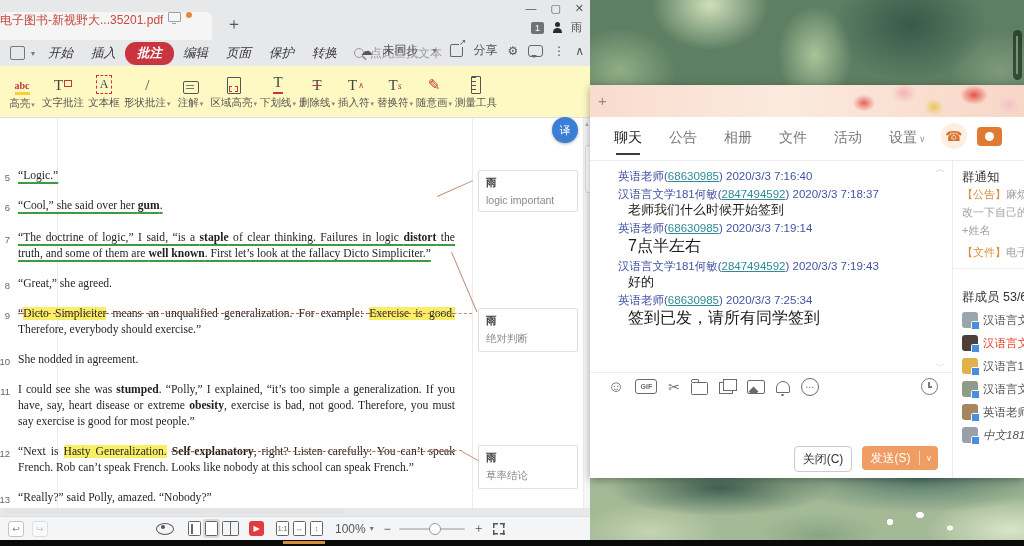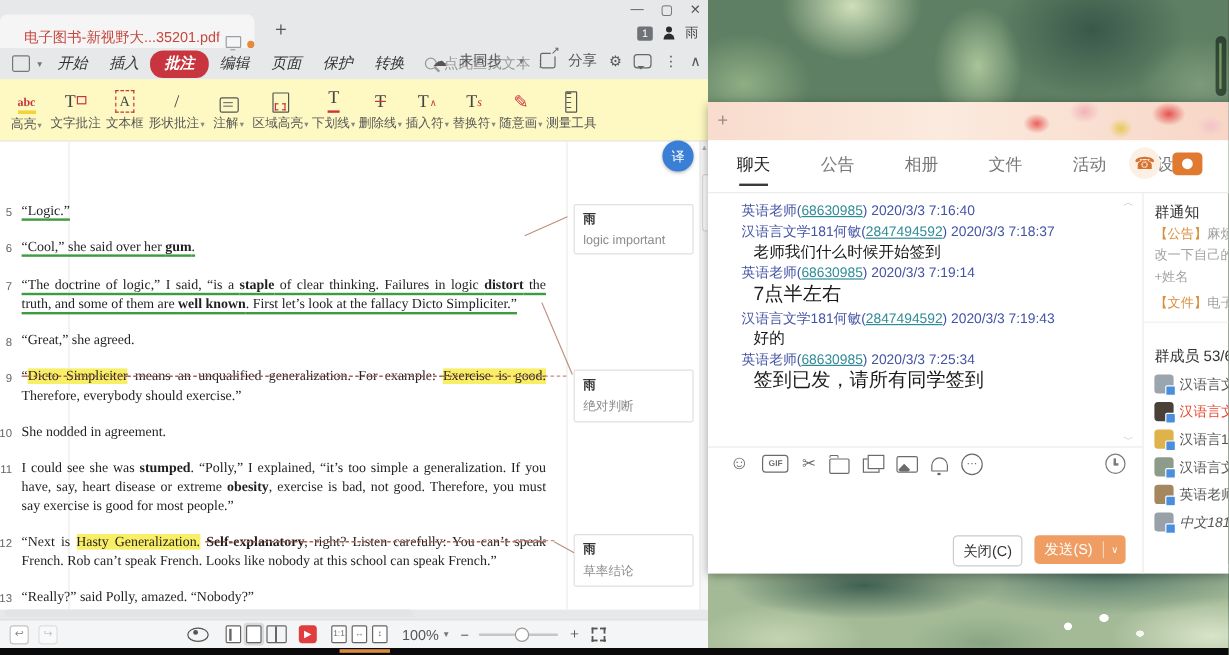--- a/index.html
+++ b/index.html
@@ -25,21 +25,21 @@
     radial-gradient(90px 34px at 230px 66px,#8aa584 0%,rgba(138,165,132,0) 70%);}
   #wp-scrollpill{left:1013px;top:30px;width:9px;height:50px;border-radius:5px;background:rgba(18,30,24,.62);}
   #wp-scrollpill i{position:absolute;left:3px;top:6px;width:2px;height:38px;background:#6f9a5e;}
   #bottom-strip{left:0;top:540px;width:1024px;height:6px;background:#0a0a0a;}
   #bottom-strip i{position:absolute;left:283px;top:1px;width:42px;height:3px;background:#d98a3c;}
 
   
   #pdf{left:0;top:0;width:590px;height:540px;background:#e7e8ea;overflow:hidden;}
   #pdf-titlebar{position:absolute;left:0;top:0;width:100%;height:40px;background:#e7e8ea;}
   #pdf-tab{position:absolute;left:0;top:12px;width:212px;height:28px;background:#f5f5f6;border-radius:6px 6px 0 0;
-    display:flex;align-items:flex-end;padding-left:20px;box-sizing:border-box;}
+    display:flex;align-items:flex-start;padding-left:0;box-sizing:border-box;}
   #pdf-tab .ttl{color:#c5483e;font-size:12px;white-space:nowrap;overflow:hidden;}
   .ico-monitor{display:inline-block;width:11px;height:8px;border:1.2px solid #9aa0a6;border-radius:1px;position:relative;margin:0 5px;}
   .ico-monitor:after{content:"";position:absolute;left:3px;bottom:-3px;width:4px;height:1.5px;background:#9aa0a6;}
   .dot-unsaved{display:inline-block;width:6px;height:6px;border-radius:50%;background:#e8883a;}
   #tab-plus{position:absolute;left:226px;top:14px;font-size:16px;color:#555;}
   #win-ctrls{position:absolute;right:6px;top:2px;display:flex;gap:14px;color:#555;font-size:11px;}
   #acct-row{position:absolute;right:8px;top:20px;display:flex;align-items:center;gap:8px;}
   #badge-1{background:#6f7277;color:#fff;font-size:9px;border-radius:2px;padding:1px 4px;}
   .ico-person{width:11px;height:12px;position:relative;display:inline-block;}
   .ico-person:before{content:"";position:absolute;left:3px;top:0;width:5px;height:5px;border-radius:50%;background:#2b2b2b;}
@@ -134,21 +134,21 @@
     background:linear-gradient(90deg,#f8dccd,#fbeade 45%,#f7d6c6);overflow:hidden;}
   #qq-banner .flowers{position:absolute;right:0;top:0;width:190px;height:32px;background-image:
     radial-gradient(16px 12px at 30px 18px,#e9605a 0%,rgba(233,96,90,0) 70%),
     radial-gradient(18px 14px at 70px 8px,#f2b3b8 0%,rgba(242,179,184,0) 70%),
     radial-gradient(14px 12px at 100px 22px,#e8c85a 0%,rgba(232,200,90,0) 70%),
     radial-gradient(20px 14px at 140px 10px,#e4534d 0%,rgba(228,83,77,0) 70%),
     radial-gradient(16px 12px at 175px 20px,#f4c2c8 0%,rgba(244,194,200,0) 70%);}
   #qq-title{position:absolute;left:0;right:60px;top:7px;text-align:center;font-size:14.5px;color:#6e4633;}
   #qq-banner-plus{position:absolute;left:8px;top:7px;color:#9a8a80;font-size:15px;}
   #qq-tabbar{position:absolute;left:0;top:32px;width:100%;height:44px;background:#fff;border-bottom:1px solid #ececec;box-sizing:border-box;}
-  #qq-tabs{position:absolute;left:24px;top:12px;display:flex;gap:42px;font-size:14px;color:#777;}
+  #qq-tabs{position:absolute;left:24px;top:12px;display:flex;gap:27px;font-size:14px;color:#777;}
   .qq-tab{position:relative;padding-bottom:8px;}
   .qq-tab.active{color:#222;}
   .qq-tab.active:after{content:"";position:absolute;left:2px;right:2px;bottom:0;height:2px;background:#3a3a3a;}
   .qq-tab .tc{font-size:9px;color:#999;margin-left:2px;}
   #call-icons{position:absolute;right:22px;top:6px;display:flex;gap:10px;align-items:center;}
   .ico-phone{width:26px;height:26px;border-radius:50%;background:#fcefe3;color:#d9712e;display:flex;align-items:center;justify-content:center;font-size:14px;}
   .ico-video{width:25px;height:19px;background:#e07a30;border-radius:4px;position:relative;}
   .ico-video:after{content:"";position:absolute;left:8px;top:5px;width:9px;height:9px;border-radius:50%;background:#fff;}
 
   #qq-chat{position:absolute;left:0;top:76px;width:362px;height:211px;overflow:hidden;padding-top:5px;box-sizing:border-box;}

